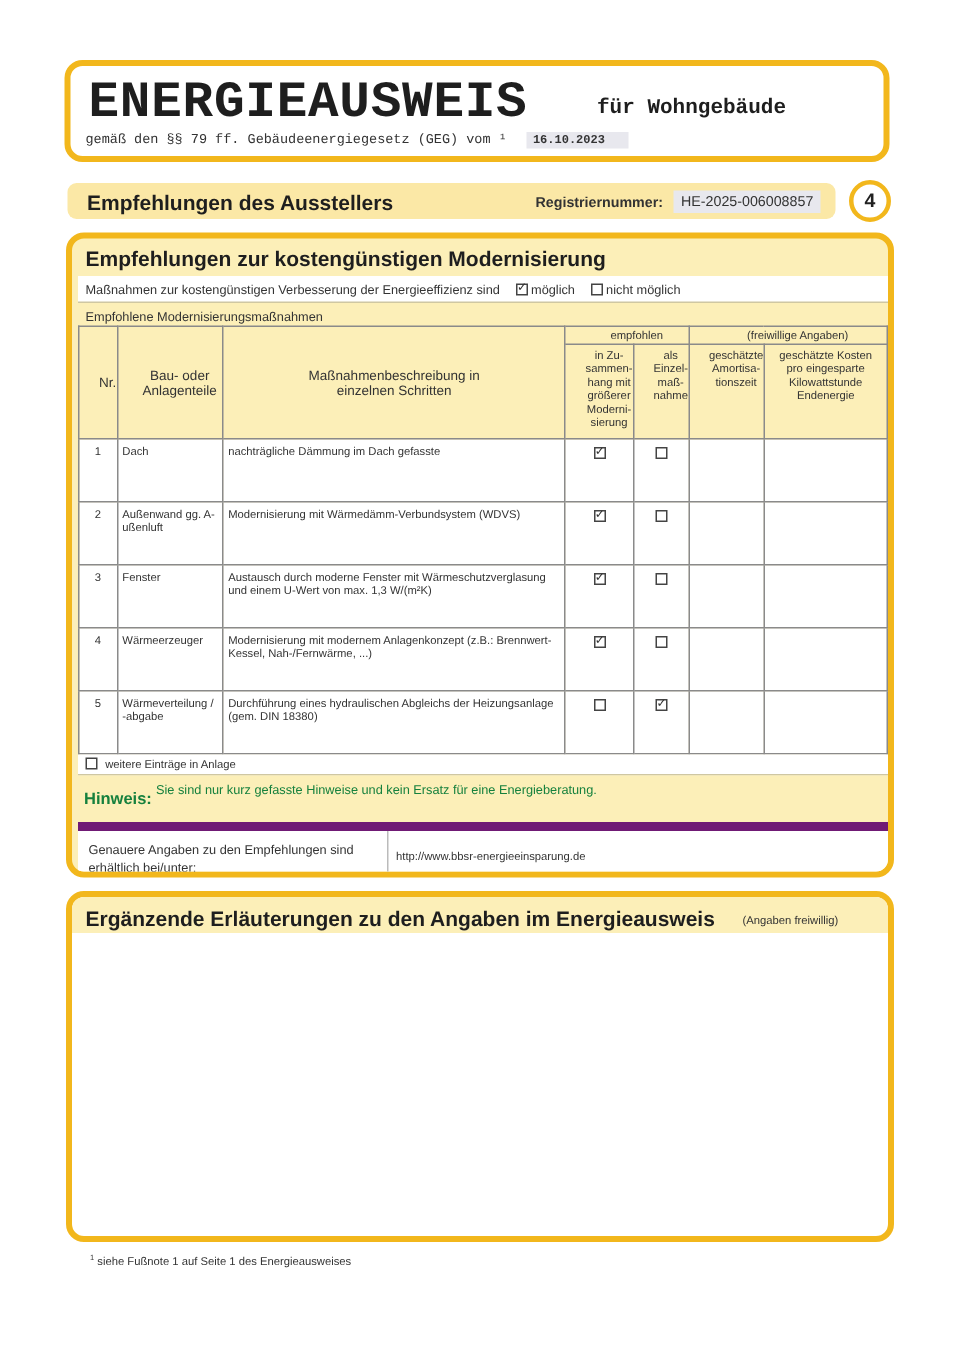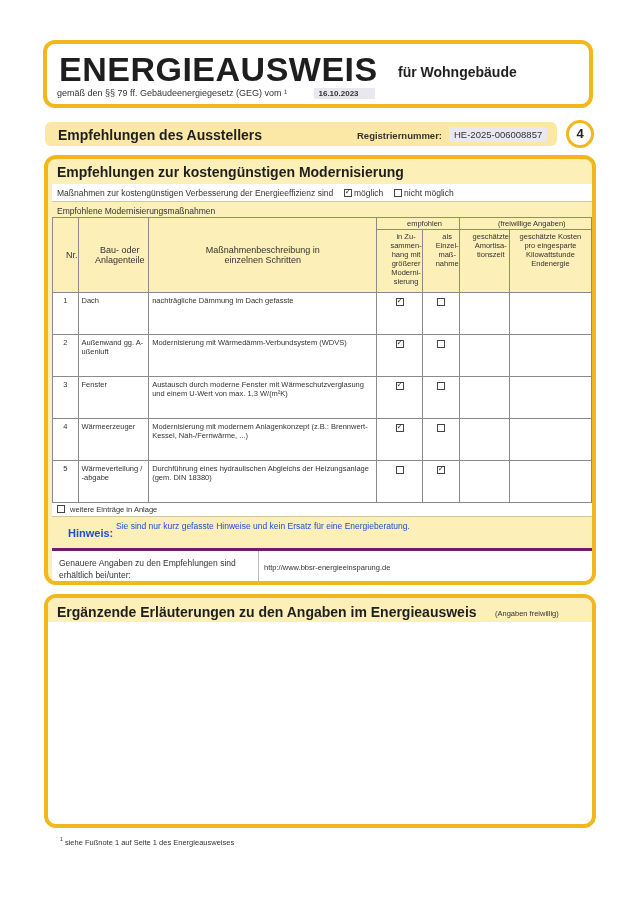--- a/index.html
+++ b/index.html
@@ -1,26 +1,26 @@
 <!DOCTYPE html>
 <html><head>
 <meta charset="utf-8">
 <style>
   * { box-sizing: border-box; margin: 0; padding: 0; }
   html, body { width: 636px; height: 900px; background: #ffffff; }
   body { position: relative; font-family: "Liberation Sans", sans-serif; color: #222; overflow: hidden; }
 
   .header-box {
     position: absolute; left: 43px; top: 40px; width: 550px; height: 68px;
-    border: 4px solid #f2b71c; border-radius: 12px; background: #fff;
+    border: 4px solid #f2b71c; border-radius: 12px; background: #fff; font-family: Liberation Mono, monospace;
   }
   .title-main { position: absolute; left: 12px; top: 6px; font-size: 34px; font-weight: bold; letter-spacing: 0.5px; color: #1e1e1e; }
   .title-sub { position: absolute; left: 351px; top: 20px; font-size: 14px; font-weight: bold; color: #1e1e1e; }
   .law-line { position: absolute; left: 10px; top: 44px; font-size: 9px; color: #333; }
-  .date-field { display: inline-block; background: #e8e8ee; padding: 1px 16px 1px 4px; margin-left: 25px; font-size: 8px; font-weight: bold; }
+  .date-field { display: inline-block; background: #e8e8ee; padding: 1px 16px 1px 4px; margin-left: 8px; font-size: 8px; font-weight: bold; }
 
   .section-bar {
     position: absolute; left: 45px; top: 122px; width: 512px; height: 24px;
     background: #fbe8a6; border-radius: 6px;
   }
   .section-title { position: absolute; left: 13px; top: 5px; font-size: 14px; font-weight: bold; color: #1e1e1e; }
   .reg-label { position: absolute; left: 312px; top: 8px; font-size: 9.5px; font-weight: bold; color: #333; }
   .reg-value { position: absolute; left: 404px; top: 5px; background: #e8e8ee; padding: 2px 5px; font-size: 9.5px; color: #333; }
   .page-circle {
     position: absolute; left: 566px; top: 120px; width: 28px; height: 28px;
@@ -45,24 +45,24 @@
 
   table.mt { position: absolute; left: 4px; top: 58px; width: 540px; border-collapse: collapse; font-size: 7.5px; color: #333; }
   table.mt td, table.mt th { border: 1px solid #8a8a8a; font-weight: normal; vertical-align: top; }
   table.mt thead th { background: #fcefb8; text-align: center; vertical-align: middle; padding-left: 13px; }
   table.mt th.big { font-size: 9px; margin-left: 43px; }
   table.mt tbody td { background: #fff; height: 42px; padding: 3px 3px; }
   td.nr { text-align: center; }
   td.chk { text-align: center; padding-top: 5px !important; }
 
   .more-row { position: absolute; left: 4px; top: 344px; width: 632px; height: 14px; background: #fff; font-size: 7.5px; padding: 2px 12px 0 5px; color: #333; border-bottom: 1px solid #cfc7a2; }
-  .hint-row { position: absolute; left: 16px; top: 358px; width: 540px; height: 30px; background: #fcefb8; color: #1d4ed8; }
+  .hint-row { position: absolute; left: 4px; top: 358px; width: 540px; height: 30px; background: #fcefb8; color: #15803d; }
   .hint-label { position: absolute; left: 4px; top: 10px; font-size: 11px; font-weight: bold; }
   .hint-text { position: absolute; left: 52px; top: 4px; font-size: 8.5px; line-height: 11px; }
-  .details-row { position: absolute; left: 4px; top: 389px; width: 540px; height: 34px; background: #fff; color: #333; border-top: 3px solid #701a75; }
+  .details-row { position: absolute; left: 4px; top: 389px; width: 540px; height: 34px; background: #fff; color: #333; border-top: 6px solid #701a75; }
   .details-label { position: absolute; left: 7px; top: 6px; font-size: 8.5px; line-height: 12px; width: 200px; }
   .details-sep { position: absolute; left: 206px; top: 0; width: 1px; height: 34px; background: #bbb; }
   .details-url { position: absolute; left: 212px; top: 12px; font-size: 7.5px; }
 
   .notes-box {
     position: absolute; left: 44px; top: 594px; width: 552px; height: 234px;
     border: 4px solid #f2b71c; border-radius: 12px; background: #fff; overflow: hidden;
   }
   .notes-bar { position: absolute; left: 0; top: 0; width: 100%; height: 24px; background: #fcefb8; }
   .notes-title { position: absolute; left: 9px; top: 6px; font-size: 14px; font-weight: bold; color: #1e1e1e; }

